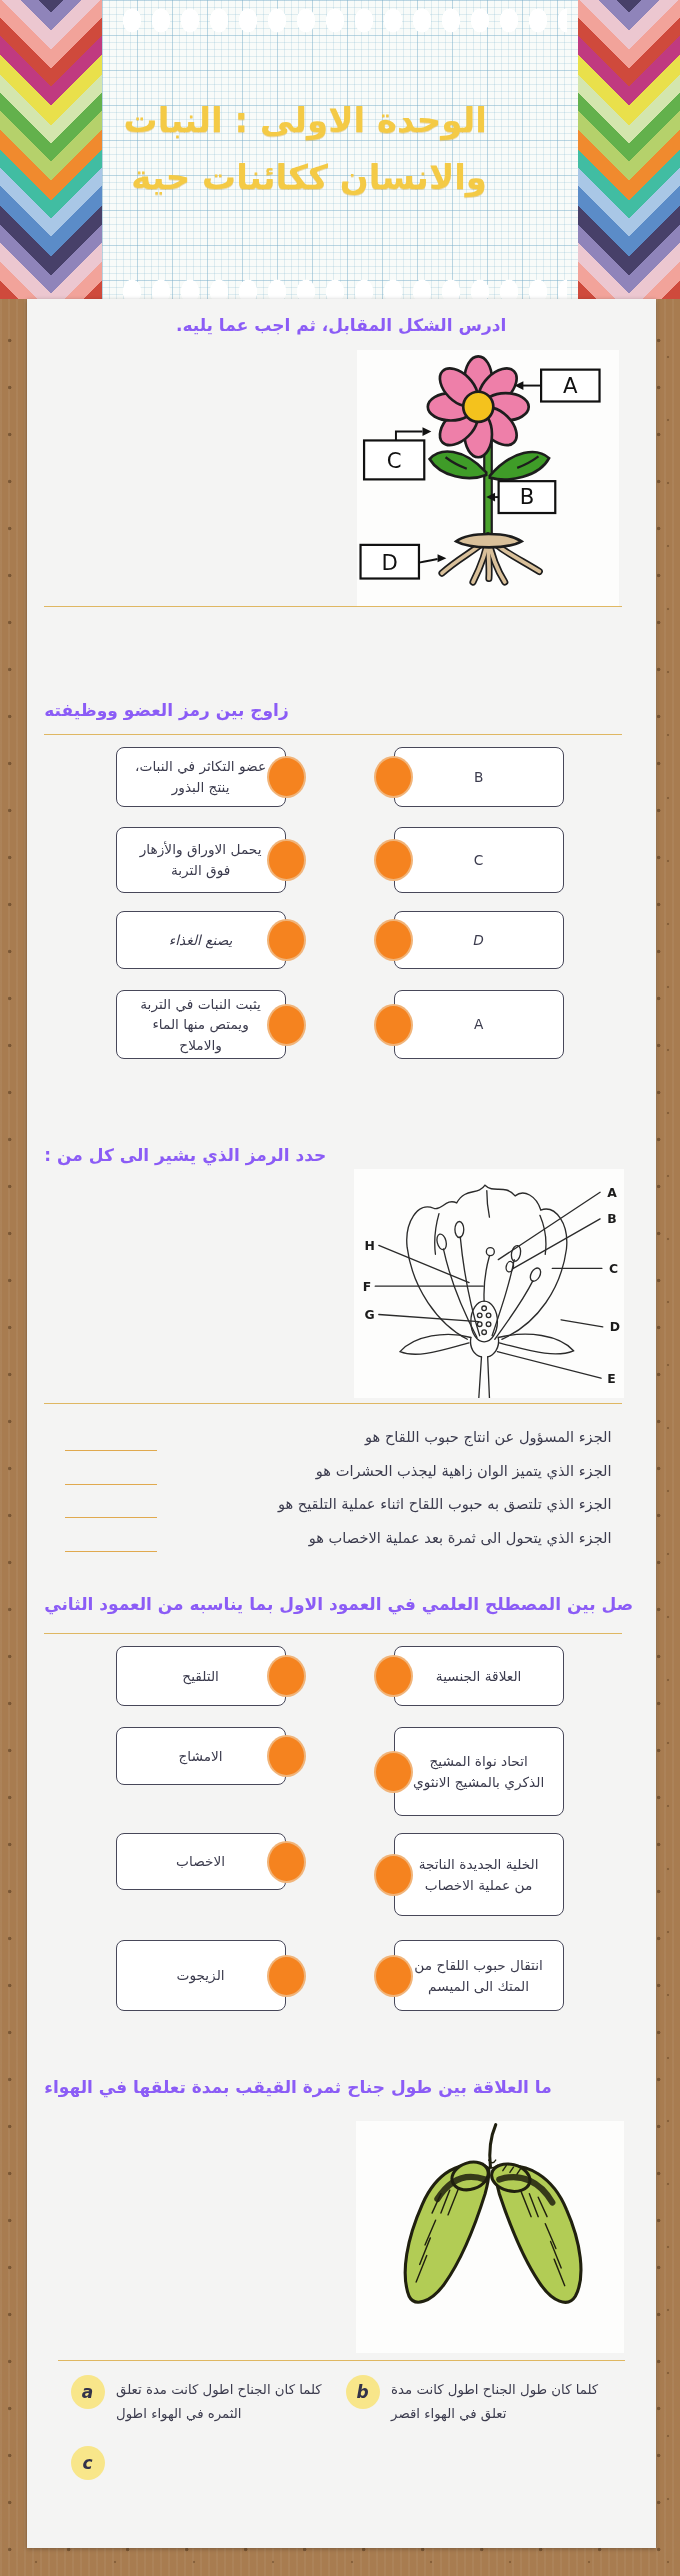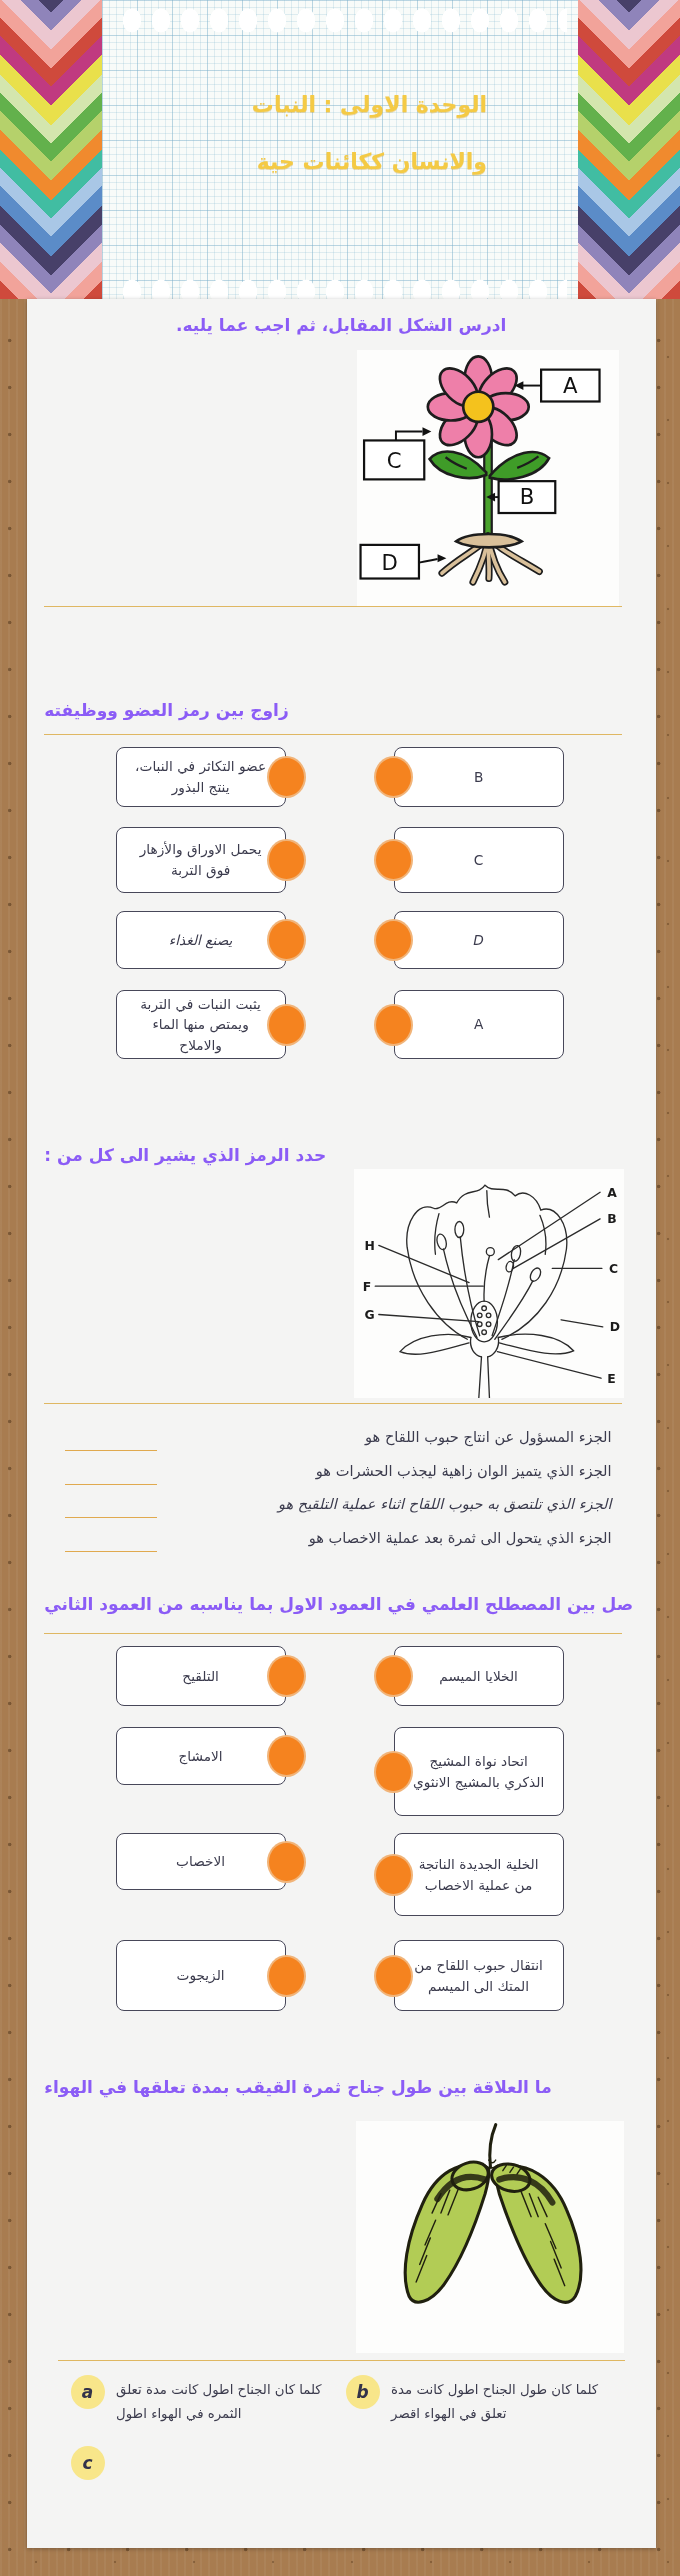--- a/index.html
+++ b/index.html
@@ -18,22 +18,22 @@
     background-color:#f8fbf9;
     background-image:
       repeating-linear-gradient(to right, rgba(125,180,205,.22) 0 0.9px, transparent 0.9px 7px),
       repeating-linear-gradient(to bottom, rgba(125,180,205,.22) 0 0.9px, transparent 0.9px 7px),
       repeating-linear-gradient(to right, rgba(108,162,195,.33) 0 0.9px, transparent 0.9px 35px),
       repeating-linear-gradient(to bottom, rgba(108,162,195,.33) 0 0.9px, transparent 0.9px 35px);}
   .ovals{position:absolute;left:16px;right:12.4px;height:26.6px;
     background-image:radial-gradient(ellipse 9.3px 12px at 14px 13.3px,#ffffff 96%,rgba(255,255,255,0) 100%);
     background-size:29px 26.6px;background-repeat:repeat-x;}
   .ovals.top{top:7px;} .ovals.bottom{top:278px;}
-  .btitle{position:absolute;top:76px;right:92px;width:390px;direction:rtl;text-align:right;
-    font-weight:bold;font-size:22px;line-height:57px;color:#f4ca45;text-shadow:0 0.9px 0 rgba(210,160,40,.35);}
+  .btitle{position:absolute;top:92px;right:92px;width:390px;direction:rtl;text-align:right;
+    font-weight:bold;font-size:34px;line-height:57px;color:#f4ca45;text-shadow:0 0.9px 0 rgba(210,160,40,.35);}
   .chevband{position:absolute;top:0;height:299px;width:102px;display:flex;}
   .chevband.left{left:0;} .chevband.right{left:578px;}
   .chevband .half{width:50%;height:100%;}
   .half.hl{background:repeating-linear-gradient(45deg,
     #cf4a3c 0 13.3px,#f2a39a 13.3px 26.6px,#ecc7d0 26.6px 40px,#8f84ba 40px 53px,#474069 53px 66px,
     #5b8cc8 66px 80px,#a9c7e6 80px 93px,#41bda2 93px 106px,#f08a2e 106px 120px,#b5d16b 120px 133px,
     #63b14c 133px 146px,#d4e6ae 146px 159px,#e9e04b 159px 173px,#c03a80 173px 186px);}
   .half.hr{background:repeating-linear-gradient(-45deg,
     #cf4a3c 0 13.3px,#f2a39a 13.3px 26.6px,#ecc7d0 26.6px 40px,#8f84ba 40px 53px,#474069 53px 66px,
     #5b8cc8 66px 80px,#a9c7e6 80px 93px,#41bda2 93px 106px,#f08a2e 106px 120px,#b5d16b 120px 133px,
@@ -262,39 +262,39 @@
     <hr class="gold-hr" style="top:1104px;">
 
     <div class="q-row" style="top:1118px;">
       <span class="q-blank"></span>
       <span class="q-text">الجزء المسؤول عن انتاج حبوب اللقاح هو</span>
     </div>
     <div class="q-row" style="top:1152px;">
       <span class="q-blank"></span>
       <span class="q-text">الجزء الذي يتميز الوان زاهية ليجذب الحشرات هو</span>
     </div>
-    <div class="q-row" style="top:1185px;font-style:italic;">
+    <div class="q-row" style="top:1185px;">
       <span class="q-blank"></span>
       <span class="q-text">الجزء الذي تلتصق به حبوب اللقاح اثناء عملية التلقيح هو</span>
     </div>
     <div class="q-row" style="top:1219px;">
       <span class="q-blank"></span>
       <span class="q-text">الجزء الذي يتحول الى ثمرة بعد عملية الاخصاب هو</span>
     </div>
 
     <div class="sec-h" style="top:1295px;">صل بين المصطلح العلمي في العمود الاول بما يناسبه من العمود الثاني</div>
     <hr class="gold-hr" style="top:1334px;">
 
     <div class="mrow" style="top:1347px;height:60px;">
       <div class="mbox mleft">
         <span class="mtext">التلقيح</span>
         <span class="dot dr"></span>
       </div>
       <div class="mbox mright">
-        <span class="mtext">الخلايا الميسم</span>
+        <span class="mtext">العلاقة الجنسية</span>
         <span class="dot dl"></span>
       </div>
     </div>
     <div class="mrow" style="top:1428px;height:89px;">
       <div class="mbox mleft fixh" style="height:58px;">
         <span class="mtext">الامشاج</span>
         <span class="dot dr"></span>
       </div>
       <div class="mbox mright">
         <span class="mtext">اتحاد نواة المشيج الذكري بالمشيج الانثوي</span>

